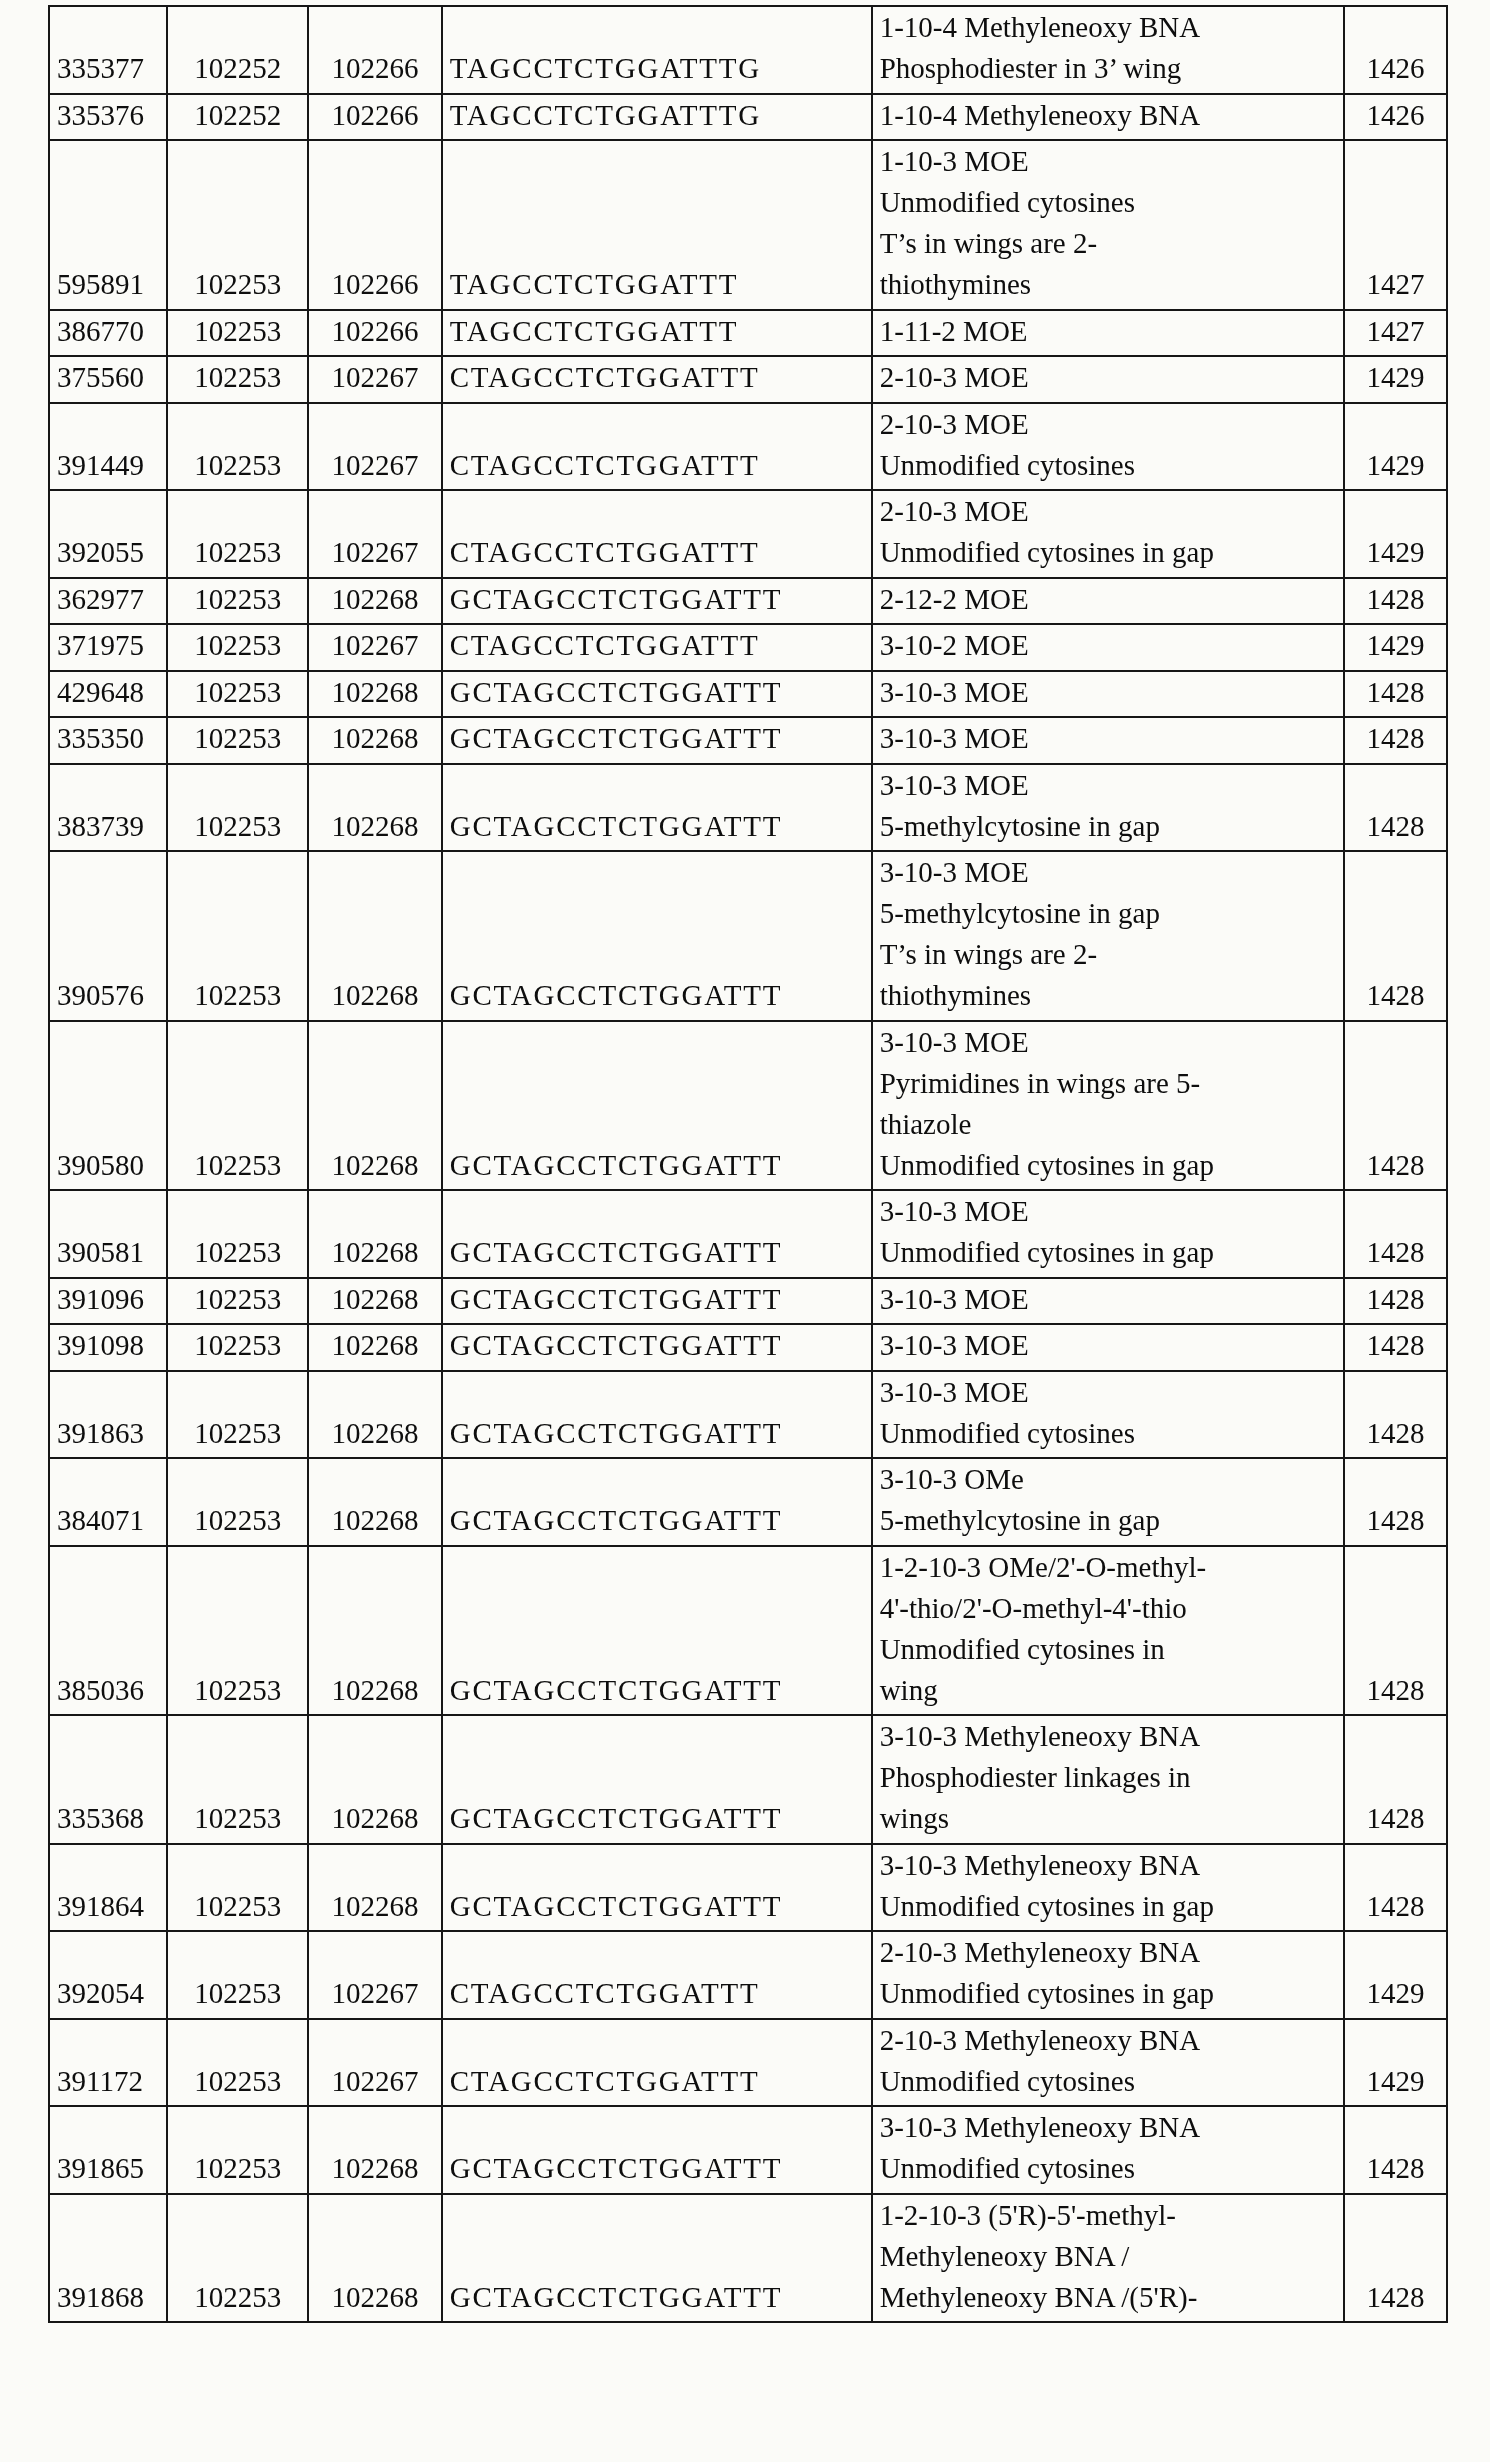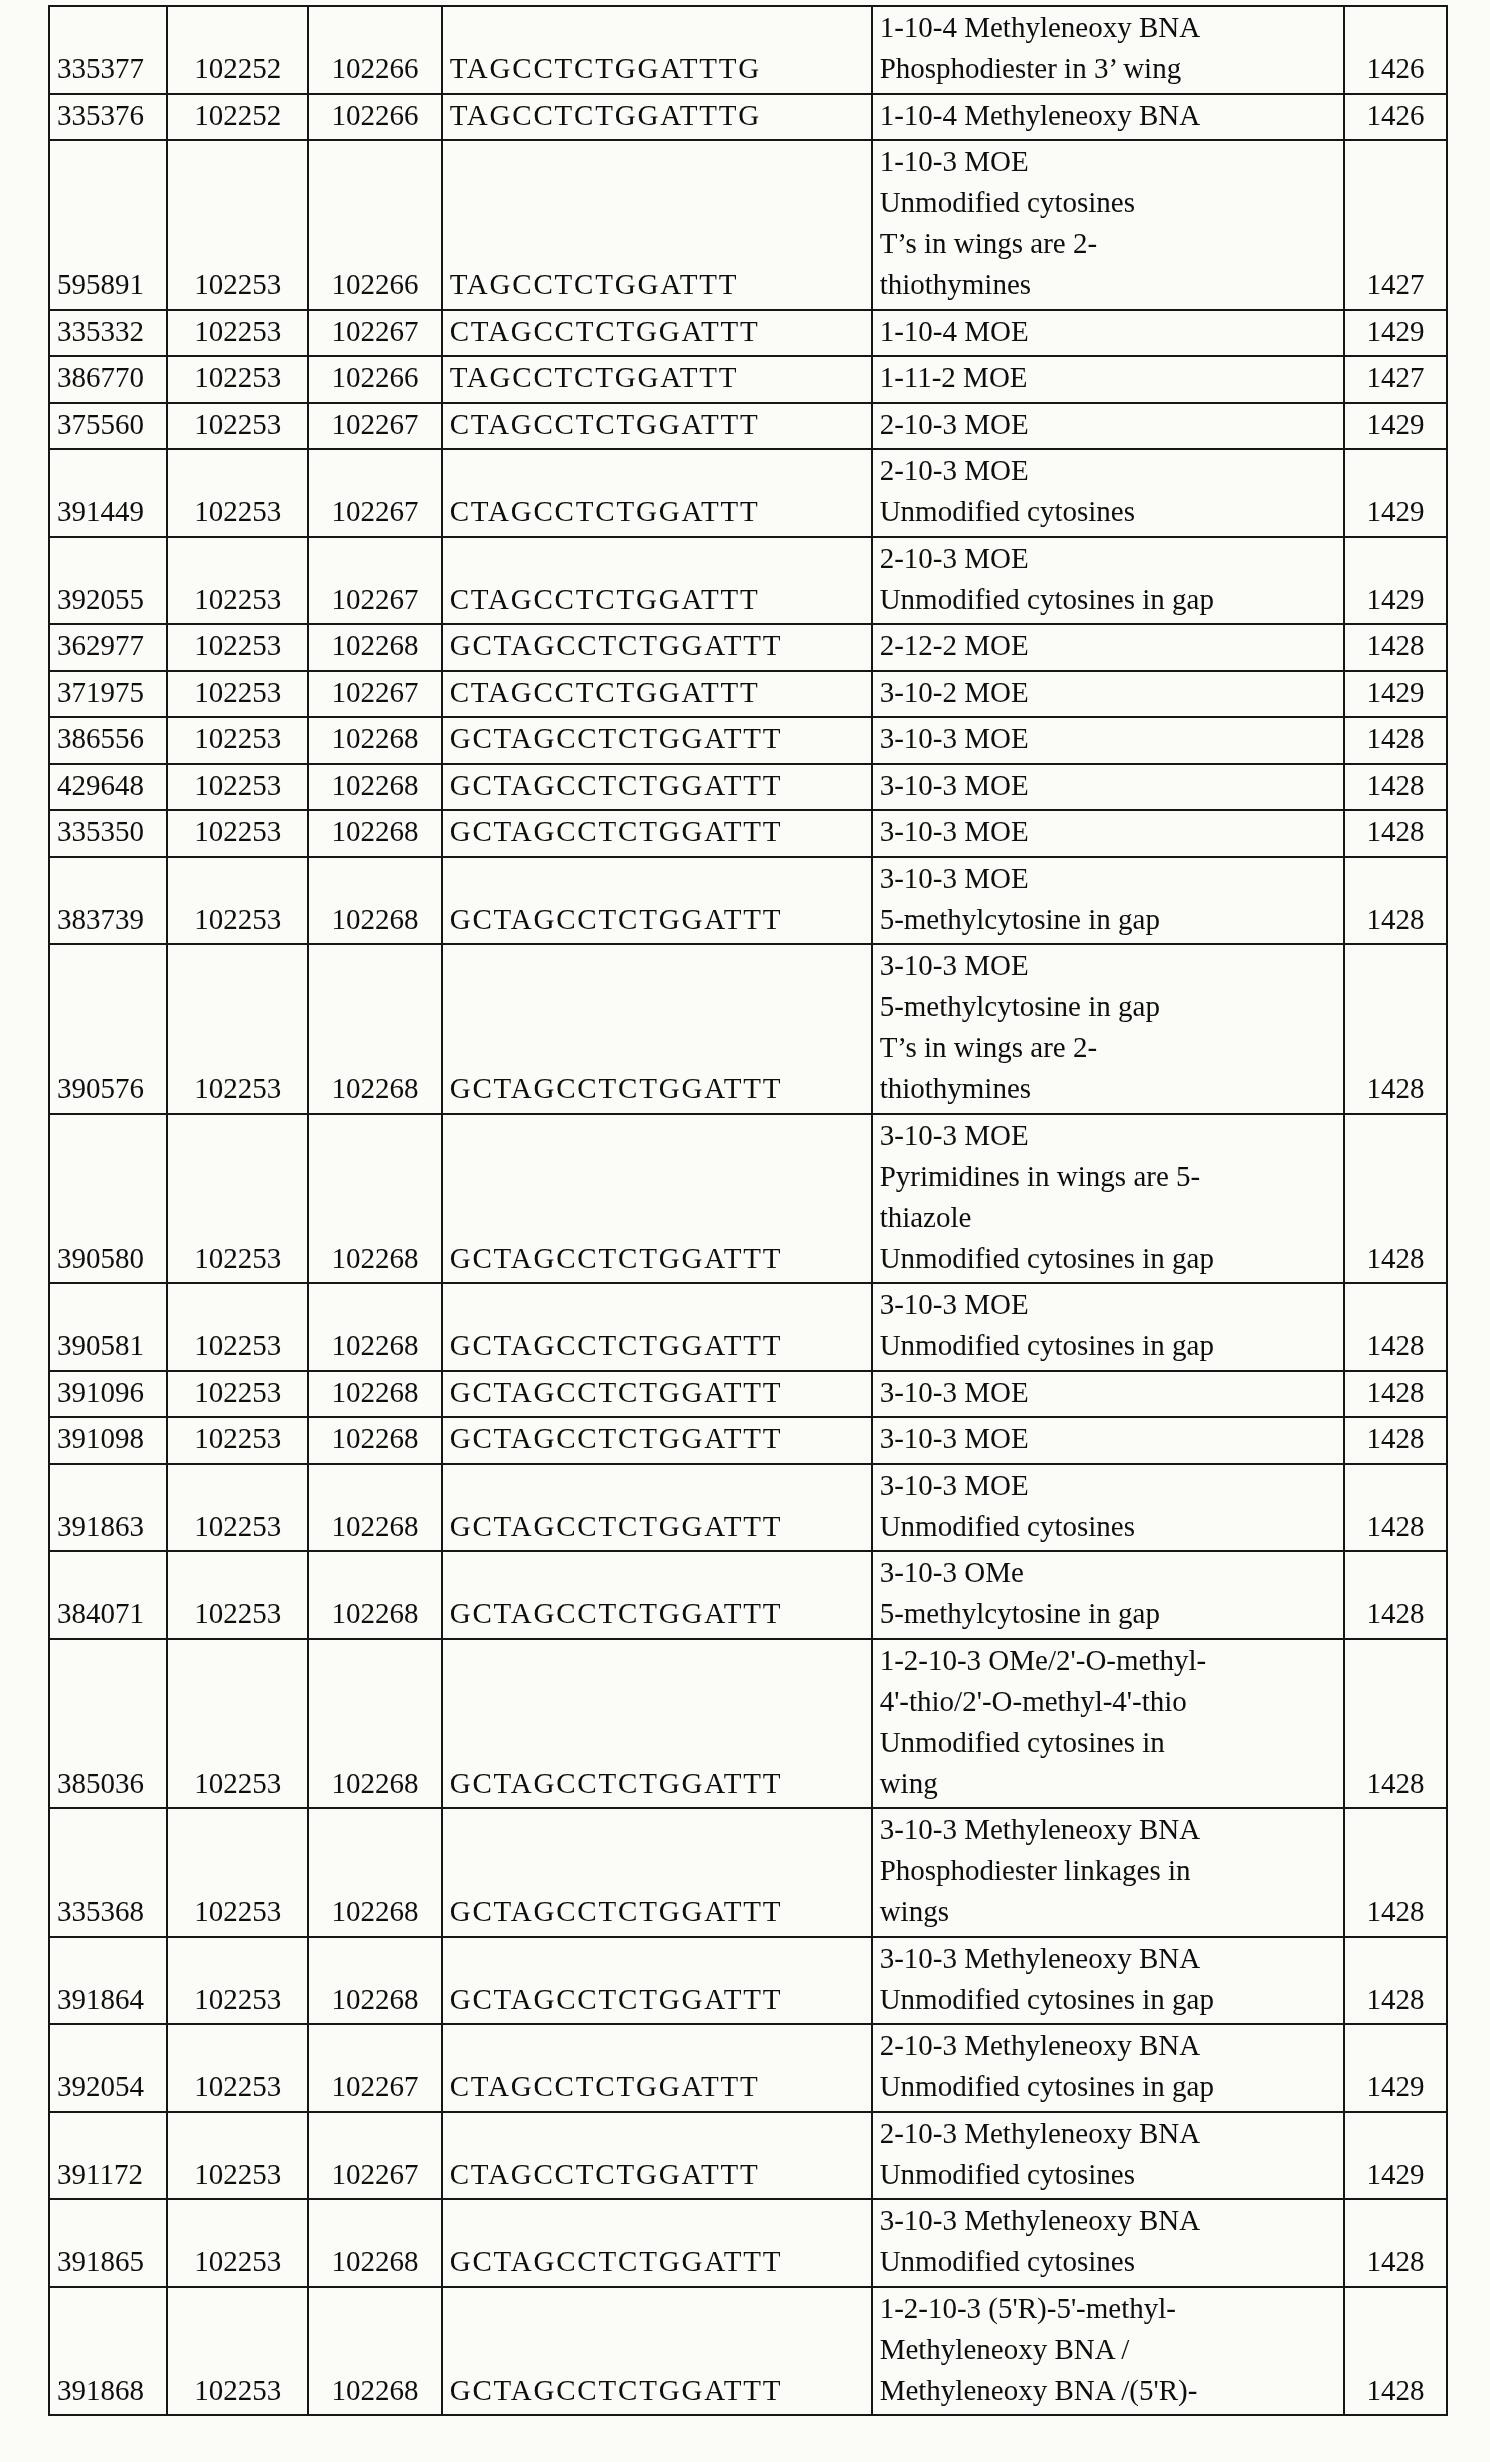--- a/index.html
+++ b/index.html
@@ -97,28 +97,20 @@
     <td class="c-center">102253</td>
     <td class="c-center">102266</td>
     <td class="c-seq">TAGCCTCTGGATTT</td>
     <td class="c-desc">1-10-3 MOE
 Unmodified cytosines
 T’s in wings are 2-
 thiothymines</td>
     <td class="c-center">1427</td>
   </tr>
           <tr>
-    <td class="c-isis">335332</td>
-    <td class="c-center">102253</td>
-    <td class="c-center">102267</td>
-    <td class="c-seq">CTAGCCTCTGGATTT</td>
-    <td class="c-desc">1-10-4 MOE</td>
-    <td class="c-center">1429</td>
-  </tr>
-          <tr>
     <td class="c-isis">386770</td>
     <td class="c-center">102253</td>
     <td class="c-center">102266</td>
     <td class="c-seq">TAGCCTCTGGATTT</td>
     <td class="c-desc">1-11-2 MOE</td>
     <td class="c-center">1427</td>
   </tr>
           <tr>
     <td class="c-isis">375560</td>
     <td class="c-center">102253</td>
@@ -153,28 +145,20 @@
     <td class="c-desc">2-12-2 MOE</td>
     <td class="c-center">1428</td>
   </tr>
           <tr>
     <td class="c-isis">371975</td>
     <td class="c-center">102253</td>
     <td class="c-center">102267</td>
     <td class="c-seq">CTAGCCTCTGGATTT</td>
     <td class="c-desc">3-10-2 MOE</td>
     <td class="c-center">1429</td>
-  </tr>
-          <tr>
-    <td class="c-isis">386556</td>
-    <td class="c-center">102253</td>
-    <td class="c-center">102268</td>
-    <td class="c-seq">GCTAGCCTCTGGATTT</td>
-    <td class="c-desc">3-10-3 MOE</td>
-    <td class="c-center">1428</td>
   </tr>
           <tr>
     <td class="c-isis">429648</td>
     <td class="c-center">102253</td>
     <td class="c-center">102268</td>
     <td class="c-seq">GCTAGCCTCTGGATTT</td>
     <td class="c-desc">3-10-3 MOE</td>
     <td class="c-center">1428</td>
   </tr>
           <tr>

